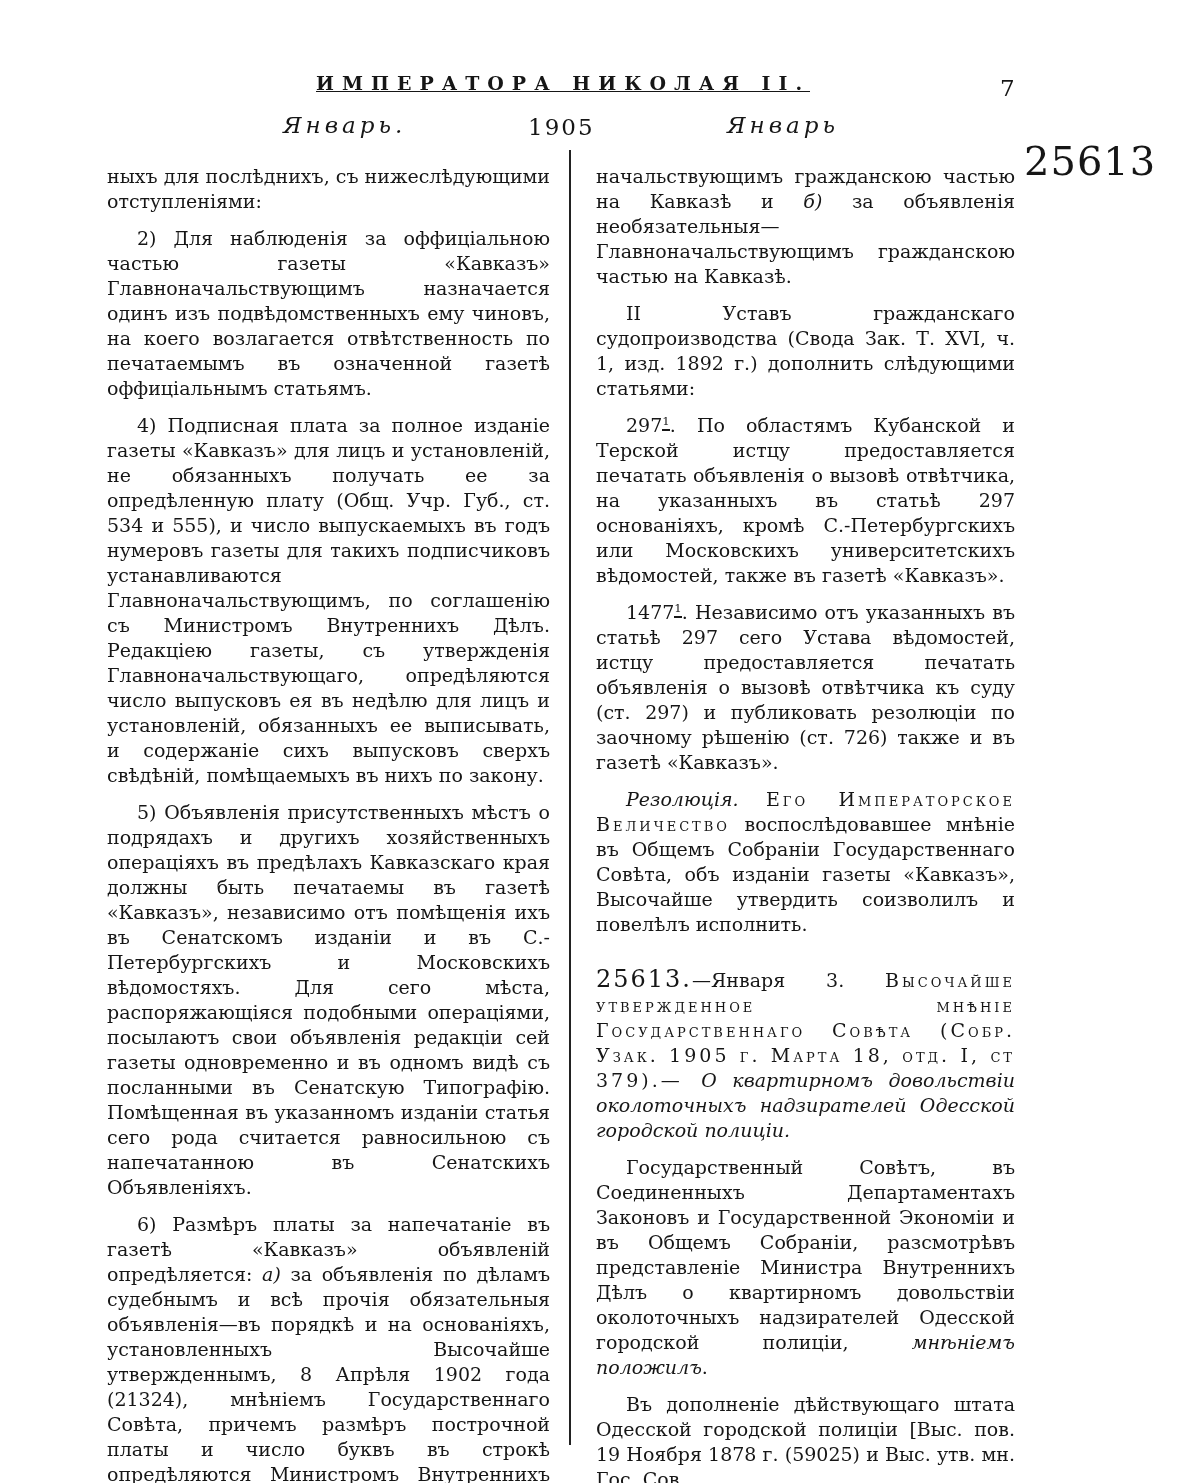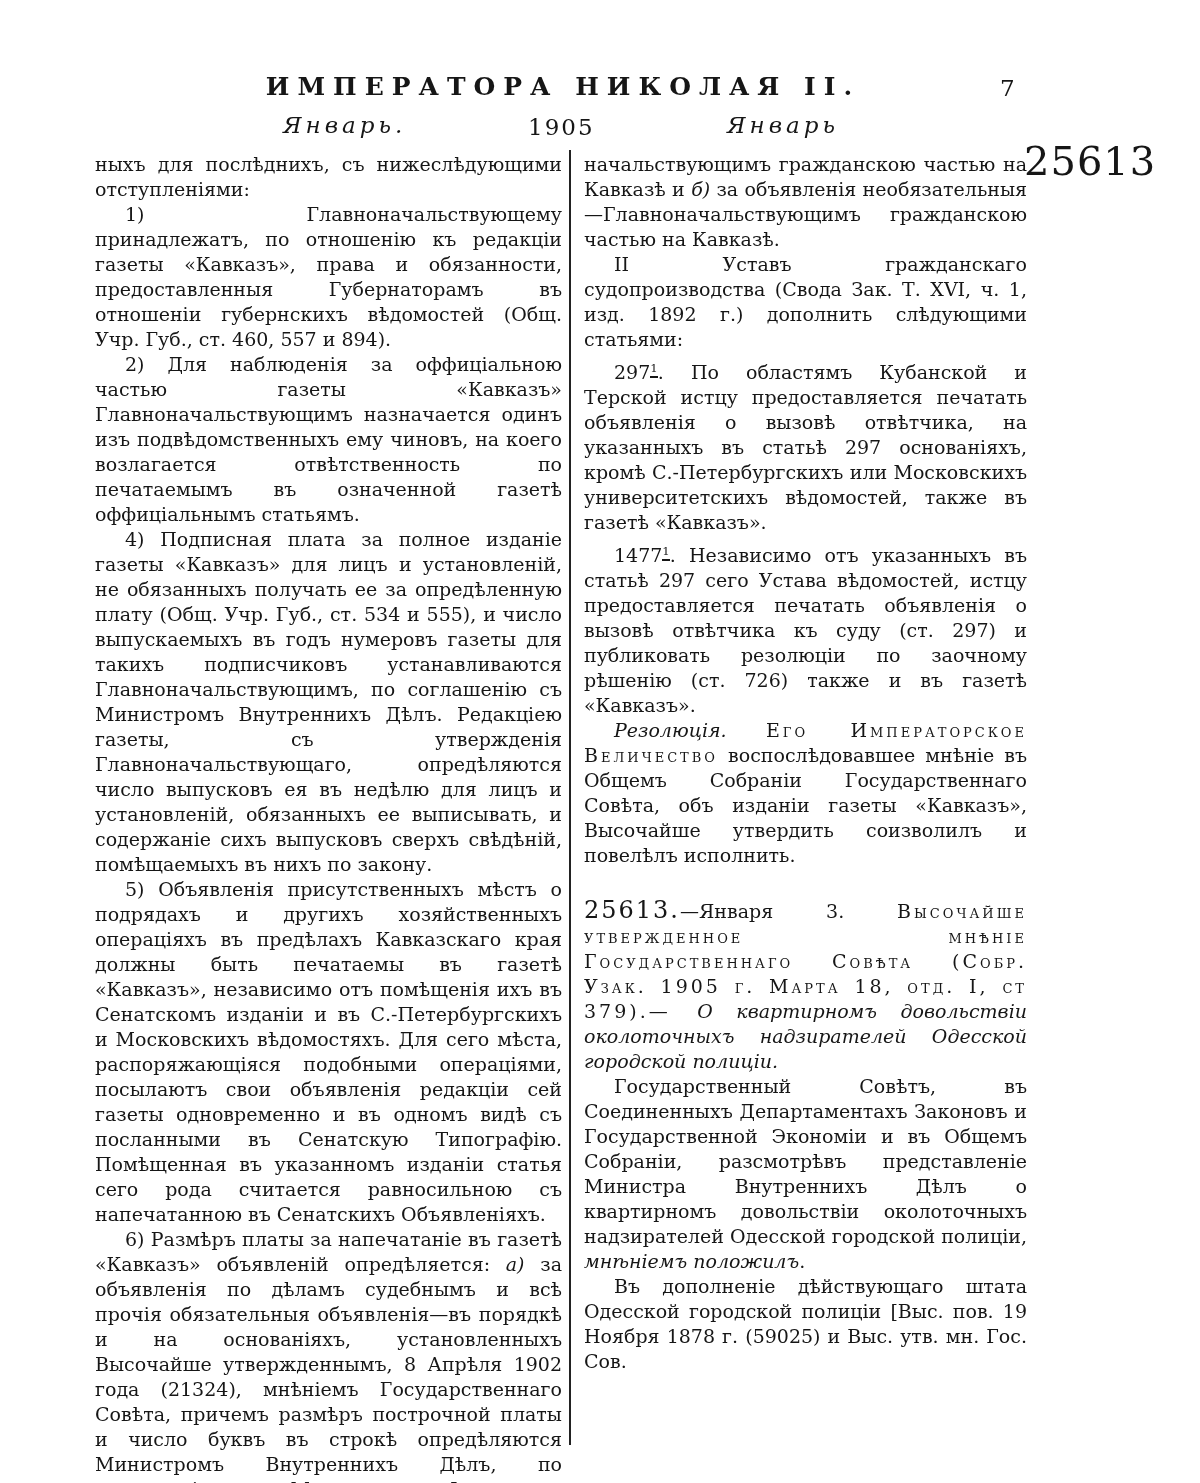--- a/index.html
+++ b/index.html
@@ -17,24 +17,25 @@
     width: 1200px;
     height: 1483px;
     background: #ffffff;
   }
   
   .running-title {
     position: absolute;
     top: 72px;
     left: 563px;
     transform: translateX(-50%);
-    font-size: 25px;
+    font-size: 19px;
     font-weight: bold;
     letter-spacing: 8px;
     white-space: nowrap;
+    text-decoration: underline;
   }
   .page-number {
     position: absolute;
     top: 75px;
     left: 1000px;
     font-size: 23px;
   }
   .date-row span { position: absolute; font-size: 23px; }
   .month-left  { top: 112px; left: 283px; font-style: italic; letter-spacing: 4px; }
   .year-center { top: 114px; left: 528px; letter-spacing: 2px; }
@@ -57,21 +58,21 @@
   .divider {
     position: absolute;
     left: 569px;
     top: 150px;
     width: 2px;
     height: 1295px;
     background: #222222;
   }
   
   .col p {
-    margin: 0;
+    margin: 12px;
     font-size: 19px;
     line-height: 25px;
     text-align: justify;
   }
   .col p.indent { text-indent: 30px; }
   .col p.gap-sm { margin-top: 8px; }
   .col p.gap    { margin-top: 30px; }
   
   .i  { font-style: italic; }
   .sc { font-variant: small-caps; letter-spacing: 3px; }
@@ -95,21 +96,20 @@
   <div class="date-row">
     <span class="month-left">Январь.</span>
     <span class="year-center">1905</span>
     <span class="month-right">Январь</span>
   </div>
 
   <div class="margin-number">25613</div>
 
   <div class="col col-left">
       <p><span>ныхъ для послѣднихъ, съ нижеслѣдующими отступленіями:</span></p>
-      <p class="indent"><span>1) Главноначальствующему принадлежатъ, по отношенію къ редакціи газеты «Кавказъ», права и обязанности, предоставленныя Губернаторамъ въ отношеніи губернскихъ вѣдомостей (Общ. Учр. Губ., ст. 460, 557 и 894).</span></p>
       <p class="indent"><span>2) Для наблюденія за оффиціальною частью газеты «Кавказъ» Главноначальствующимъ назначается одинъ изъ подвѣдомственныхъ ему чиновъ, на коего возлагается отвѣтственность по печатаемымъ въ означенной газетѣ оффиціальнымъ статьямъ.</span></p>
       <p class="indent"><span>4) Подписная плата за полное изданіе газеты «Кавказъ» для лицъ и установленій, не обязанныхъ получать ее за опредѣленную плату (Общ. Учр. Губ., ст. 534 и 555), и число выпускаемыхъ въ годъ нумеровъ газеты для такихъ подписчиковъ устанавливаются Главноначальствующимъ, по соглашенію съ Министромъ Внутреннихъ Дѣлъ. Редакціею газеты, съ утвержденія Главноначальствующаго, опредѣляются число выпусковъ ея въ недѣлю для лицъ и установленій, обязанныхъ ее выписывать, и содержаніе сихъ выпусковъ сверхъ свѣдѣній, помѣщаемыхъ въ нихъ по закону.</span></p>
       <p class="indent"><span>5) Объявленія присутственныхъ мѣстъ о подрядахъ и другихъ хозяйственныхъ операціяхъ въ предѣлахъ Кавказскаго края должны быть печатаемы въ газетѣ «Кавказъ», независимо отъ помѣщенія ихъ въ Сенатскомъ изданіи и въ С.-Петербургскихъ и Московскихъ вѣдомостяхъ. Для сего мѣста, распоряжающіяся подобными операціями, посылаютъ свои объявленія редакціи сей газеты одновременно и въ одномъ видѣ съ посланными въ Сенатскую Типографію. Помѣщенная въ указанномъ изданіи статья сего рода считается равносильною съ напечатанною въ Сенатскихъ Объявленіяхъ.</span></p>
       <p class="indent"><span>6) Размѣръ платы за напечатаніе въ газетѣ «Кавказъ» объявленій опредѣляется: </span><span class="i">а)</span><span> за объявленія по дѣламъ судебнымъ и всѣ прочія обязательныя объявленія—въ порядкѣ и на основаніяхъ, установленныхъ Высочайше утвержденнымъ, 8 Апрѣля 1902 года (21324), мнѣніемъ Государственнаго Совѣта, причемъ размѣръ построчной платы и число буквъ въ строкѣ опредѣляются Министромъ Внутреннихъ Дѣлъ, по соглашенію съ Министромъ Финансовъ, Государственнымъ Контролеромъ и Главно-</span></p>
     </div>
 
   <div class="divider"></div>
 
   <div class="col col-right">
       <p><span>начальствующимъ гражданскою частью на Кавказѣ и </span><span class="i">б)</span><span> за объявленія необязательныя—Главноначальствующимъ гражданскою частью на Кавказѣ.</span></p>

